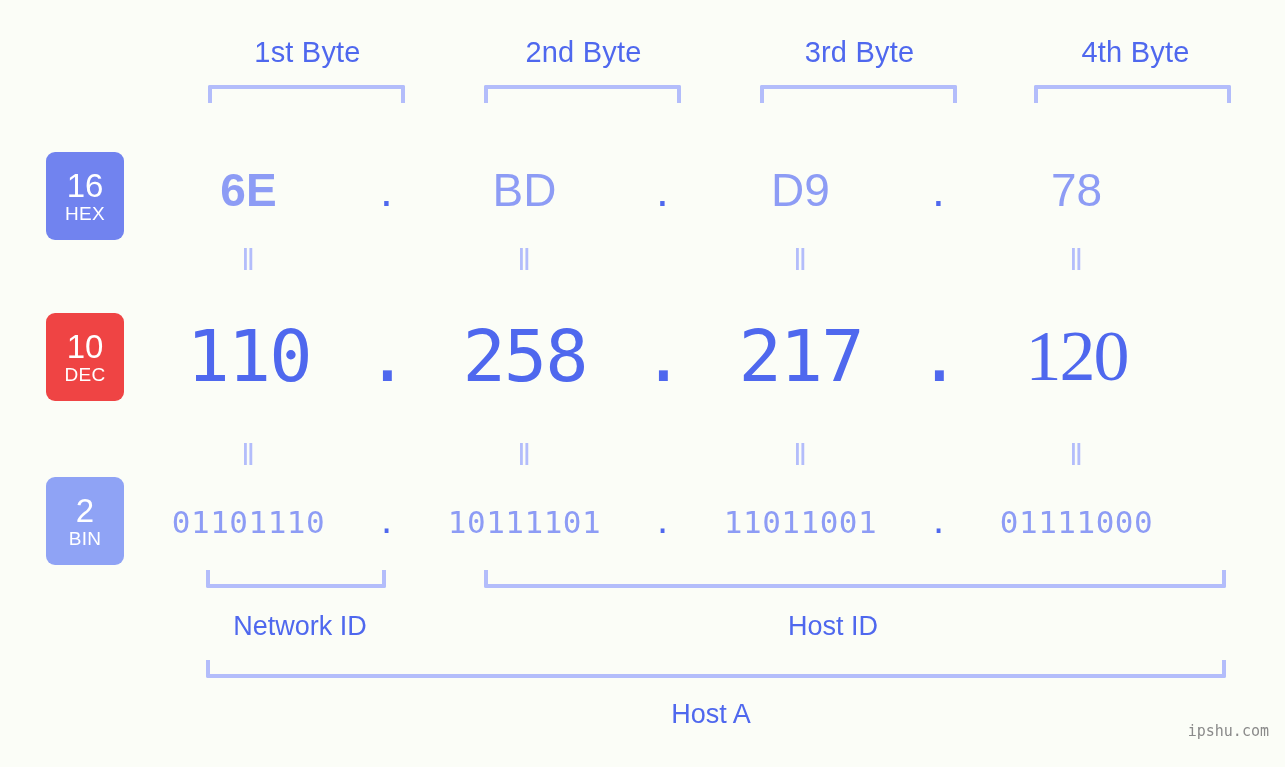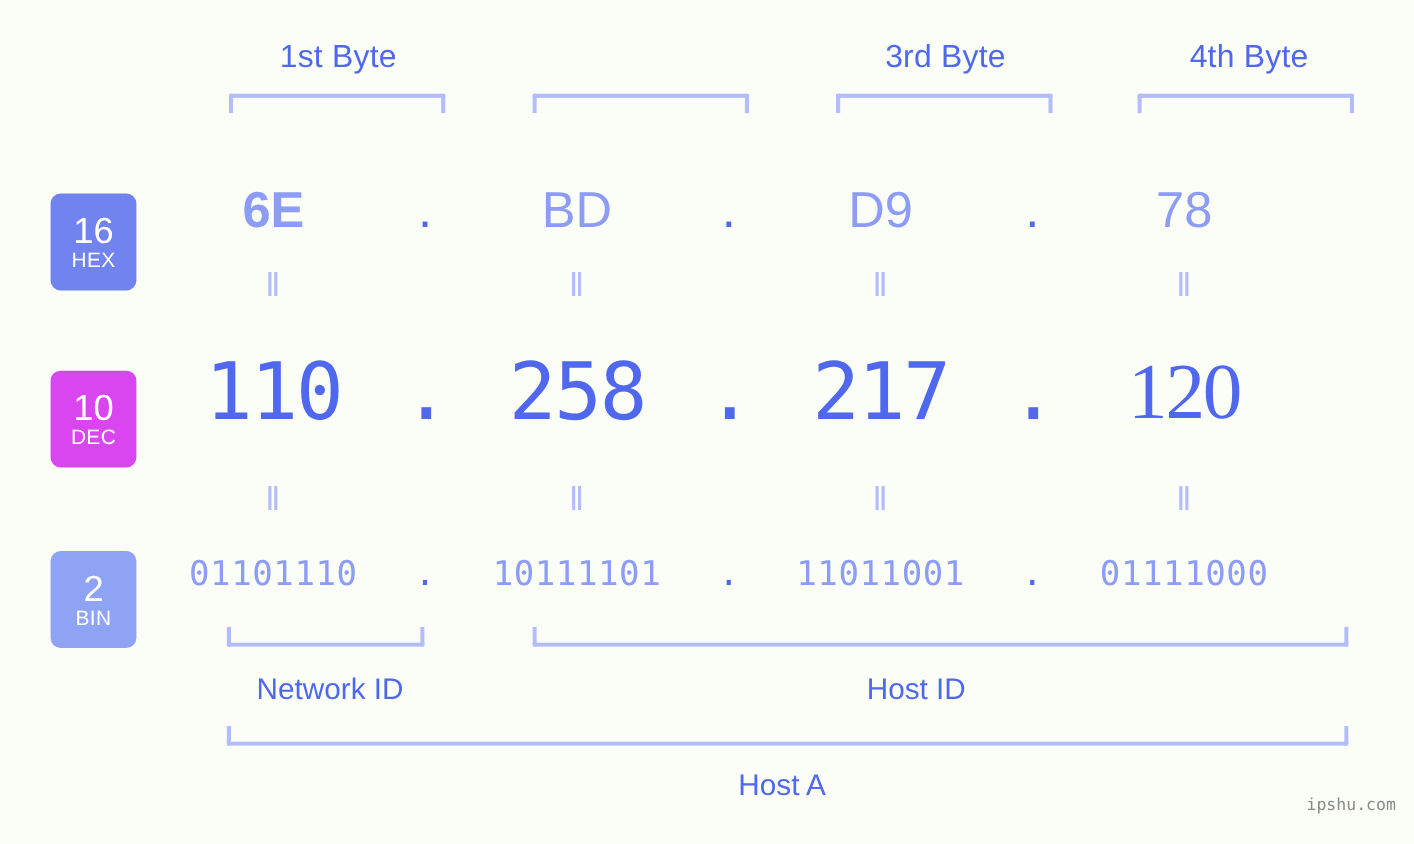--- a/index.html
+++ b/index.html
@@ -57,35 +57,34 @@
     left: 46px;
     width: 78px;
     border-radius: 9px;
     color: #ffffff;
     text-align: center;
     box-sizing: border-box;
     display: flex;
     flex-direction: column;
     align-items: center;
     justify-content: center;
-    margin-top: 24px;
   }
   .badge .num {
     font-size: 33px;
     line-height: 35px;
     font-weight: 400;
   }
   .badge .abbr {
     font-size: 19px;
     line-height: 22px;
     font-weight: 400;
     letter-spacing: 0.3px;
   }
   #badge-hex { top: 152px; height: 88px; background: #7183ef; }
-  #badge-dec { top: 313px; height: 88px; background: #d946ef; }
+  #badge-dec { top: 313px; height: 88px; background: #ef4444; }
   #badge-bin { top: 477px; height: 88px; background: #8fa3f5; }
 
   
   .row {
     position: absolute;
     left: 150px;
     width: 1090px;
     display: flex;
     align-items: center;
   }
@@ -170,20 +169,21 @@
     color: #8a8a8a;
     letter-spacing: 0px;
   }
 </style>
 </head>
 <body>
 
 <div id="stage">
 
   <div class="byte-label" style="left:185px; width:245px;">1st Byte</div>
+  <div class="byte-label" style="left:461px; width:245px;">2nd Byte</div>
   <div class="byte-label" style="left:737px; width:245px;">3rd Byte</div>
   <div class="byte-label" style="left:1013px; width:245px;">4th Byte</div>
 
   <div class="bracket-top" style="left:208px; top:85px; width:197px;"></div>
   <div class="bracket-top" style="left:484px; top:85px; width:197px;"></div>
   <div class="bracket-top" style="left:760px; top:85px; width:197px;"></div>
   <div class="bracket-top" style="left:1034px; top:85px; width:197px;"></div>
 
   <div class="badge" id="badge-hex">
     <span class="num">16</span>

